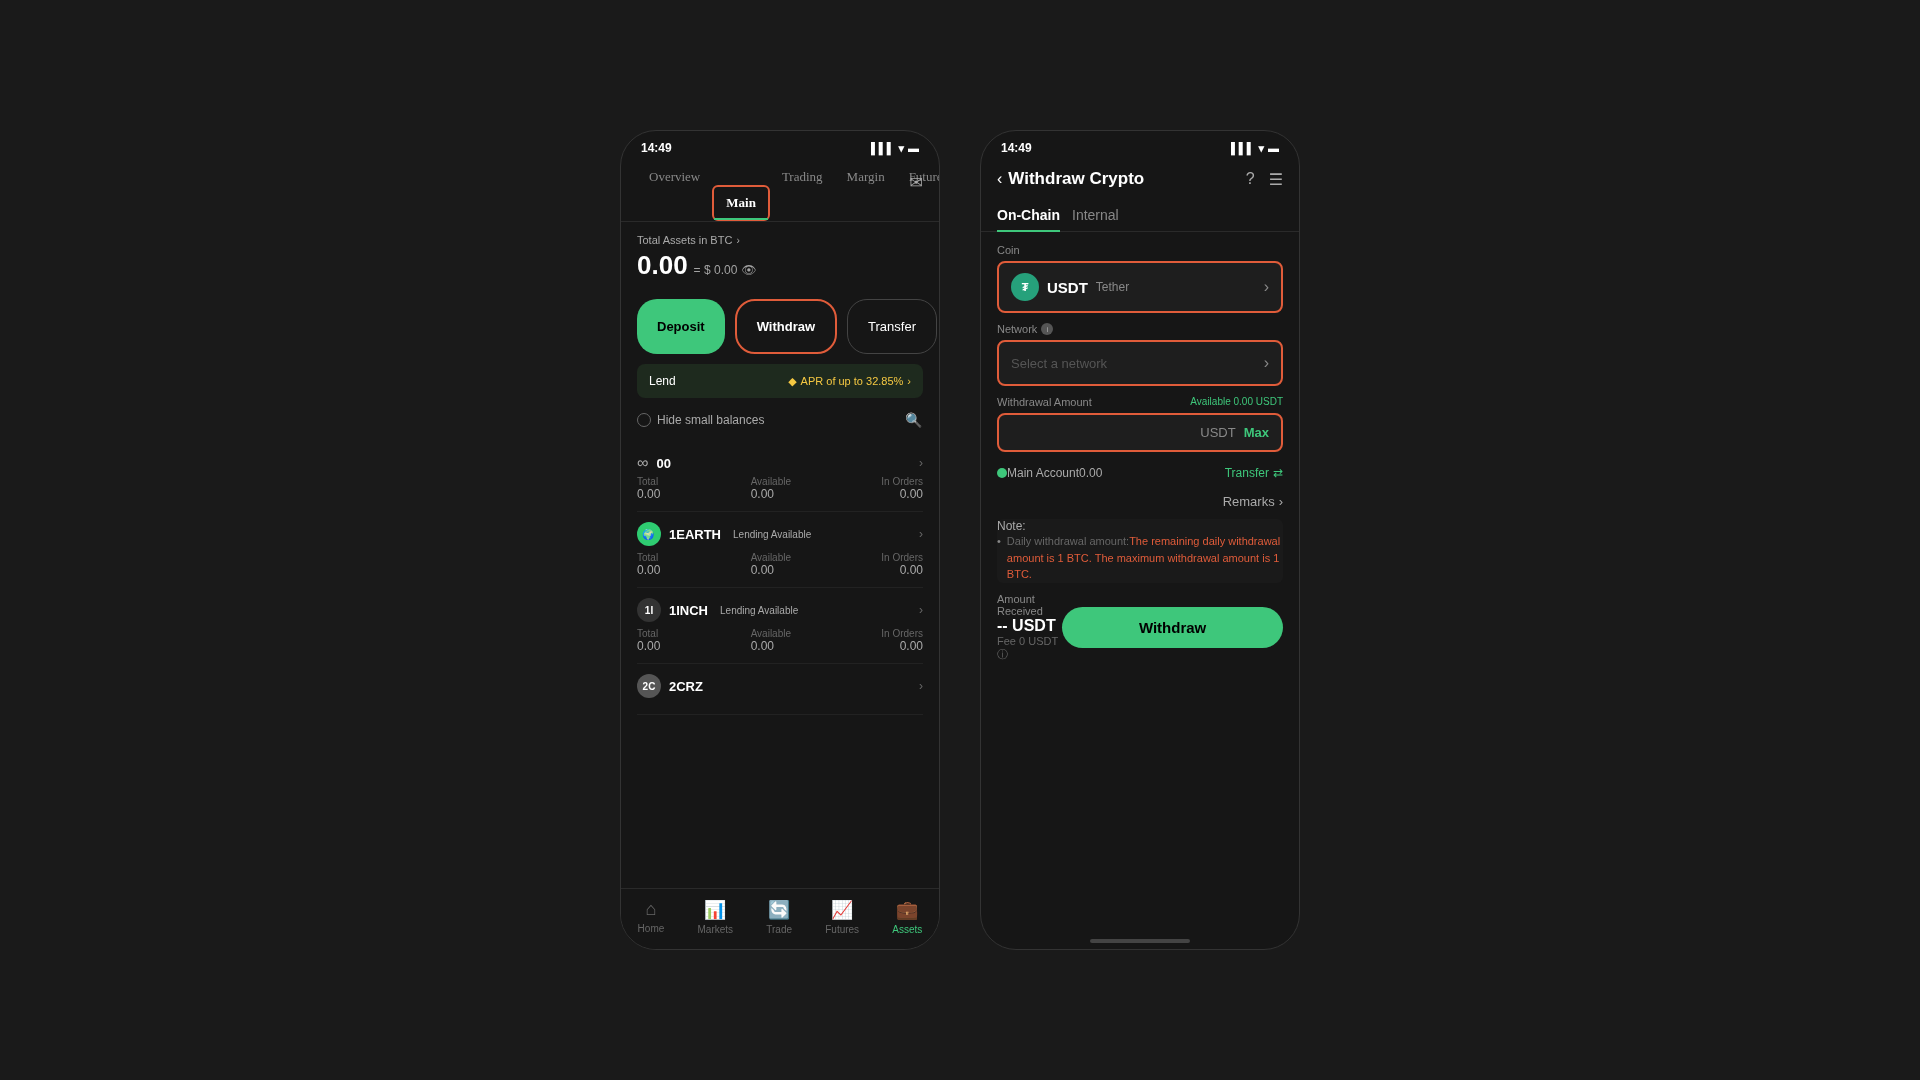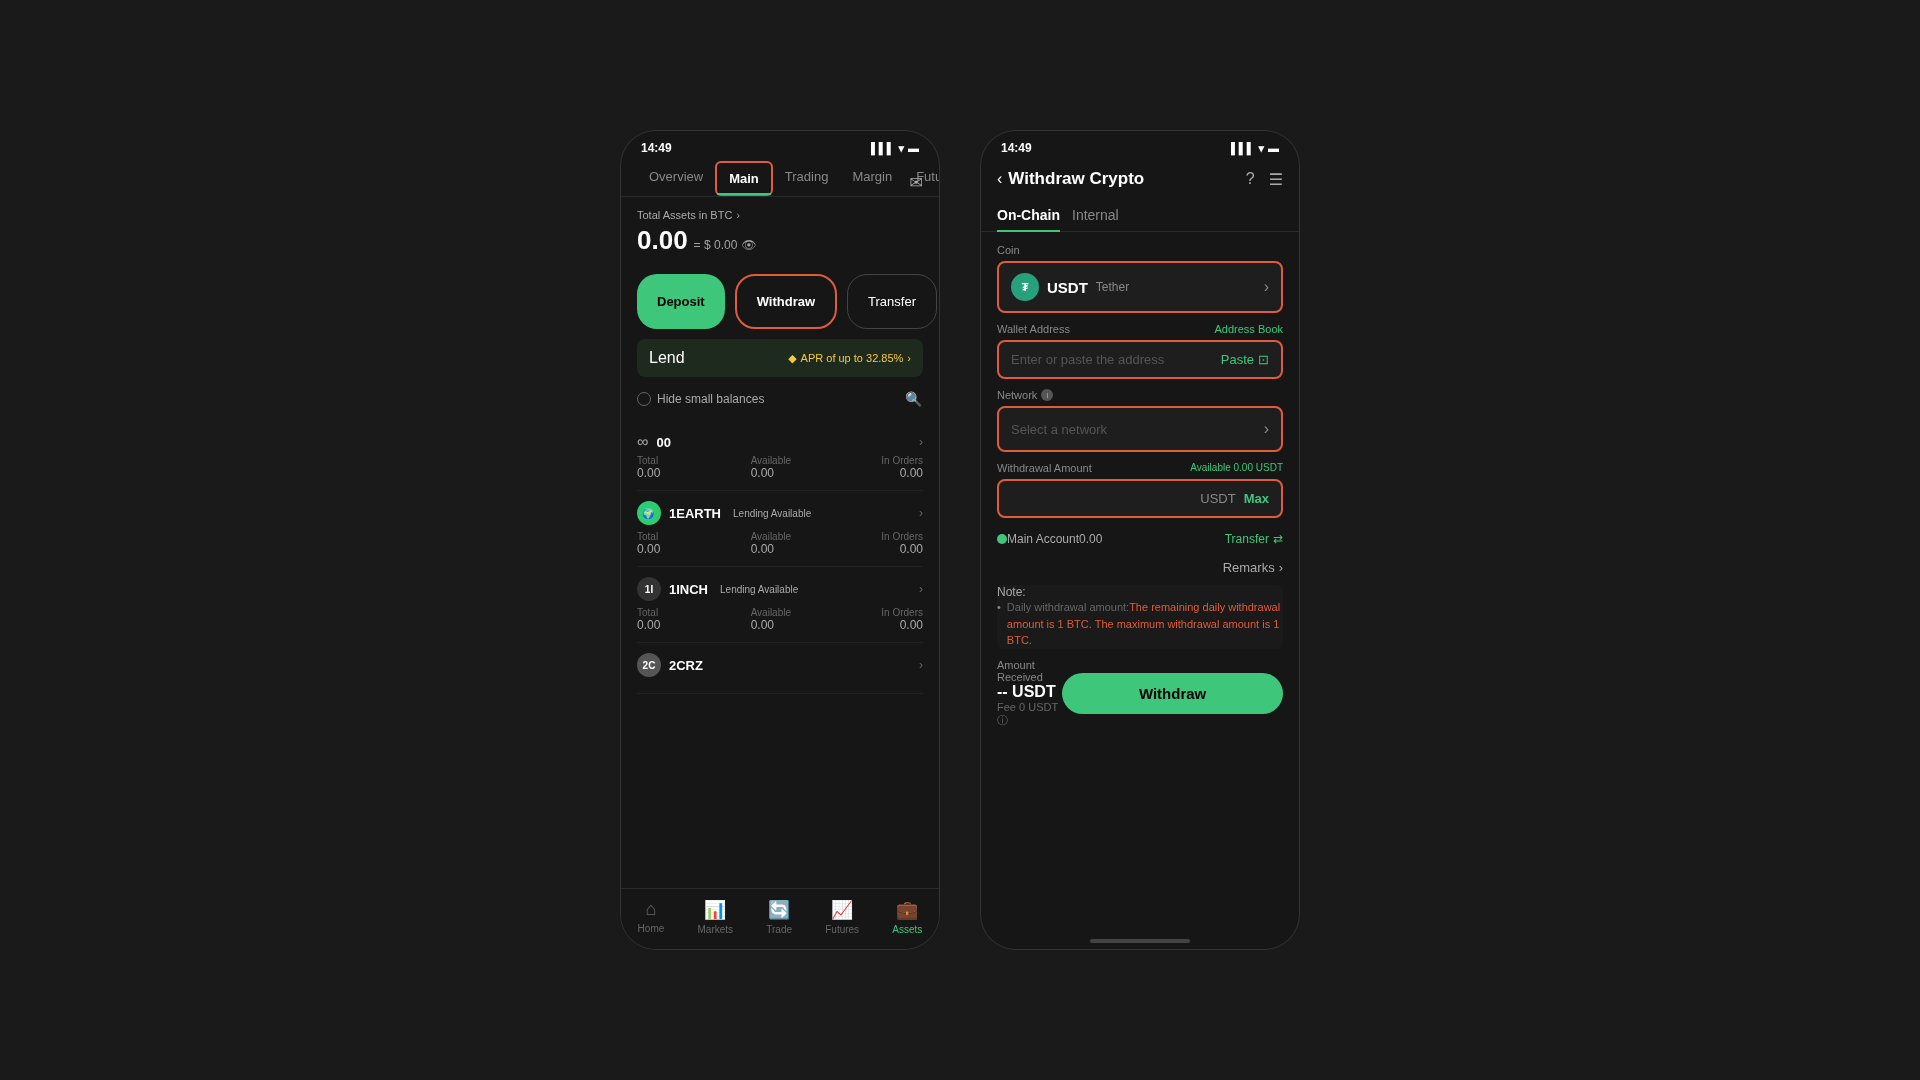--- a/index.html
+++ b/index.html
@@ -50,24 +50,26 @@
       gap: 0;
       padding: 0 16px;
       border-bottom: 1px solid #2a2a2a;
     }
     .nav-tab {
       padding: 8px 12px;
       font-size: 13px;
       color: #888;
       cursor: pointer;
       position: relative;
+      font-family: Liberation Serif, serif;
     }
     .nav-tab.active {
       color: #fff;
       font-weight: 600;
+      margin-top: 24px;
     }
     .nav-tab.active::after {
       content: '';
       position: absolute;
       bottom: -1px;
       left: 0;
       right: 0;
       height: 2px;
       background: #3ec77b;
     }
@@ -147,21 +149,21 @@
 
     .lend-banner {
       margin: 0 16px 8px;
       background: #1e2a1e;
       border-radius: 8px;
       padding: 10px 12px;
       display: flex;
       justify-content: space-between;
       align-items: center;
     }
-    .lend-text { font-size: 16px; color: #fff; }
+    .lend-text { font-size: 12px; color: #fff; }
     .lend-apr {
       font-size: 11px;
       color: #f5c842;
       display: flex;
       align-items: center;
       gap: 4px;
     }
 
     .search-bar {
       display: flex;
@@ -743,35 +745,20 @@
       <div class="coin-selector">
         <div class="coin-left">
           <div class="coin-icon-circle">₮</div>
           <span class="coin-name">USDT</span>
           <span class="coin-full">Tether</span>
         </div>
         <span style="color:#888;">›</span>
       </div>
     </div>
 
-    <div>
-      <div class="field-label" style="display:flex;justify-content:space-between;">
-        <span>Wallet Address</span>
-        <span style="color:#3ec77b;cursor:pointer;">Address Book</span>
-      </div>
-      <div class="address-field-wrap">
-        <div class="address-field-inner">
-          <span class="address-placeholder">Enter or paste the address</span>
-          <div class="paste-btn">
-            <span>Paste</span>
-            <span>⊡</span>
-          </div>
-        </div>
-      </div>
-    </div>
 
     <div>
       <div class="field-label">
         <div class="field-label-row">
           <span>Network</span>
           <span class="info-dot">i</span>
         </div>
       </div>
       <div class="network-selector">
         <span class="network-placeholder">Select a network</span>

